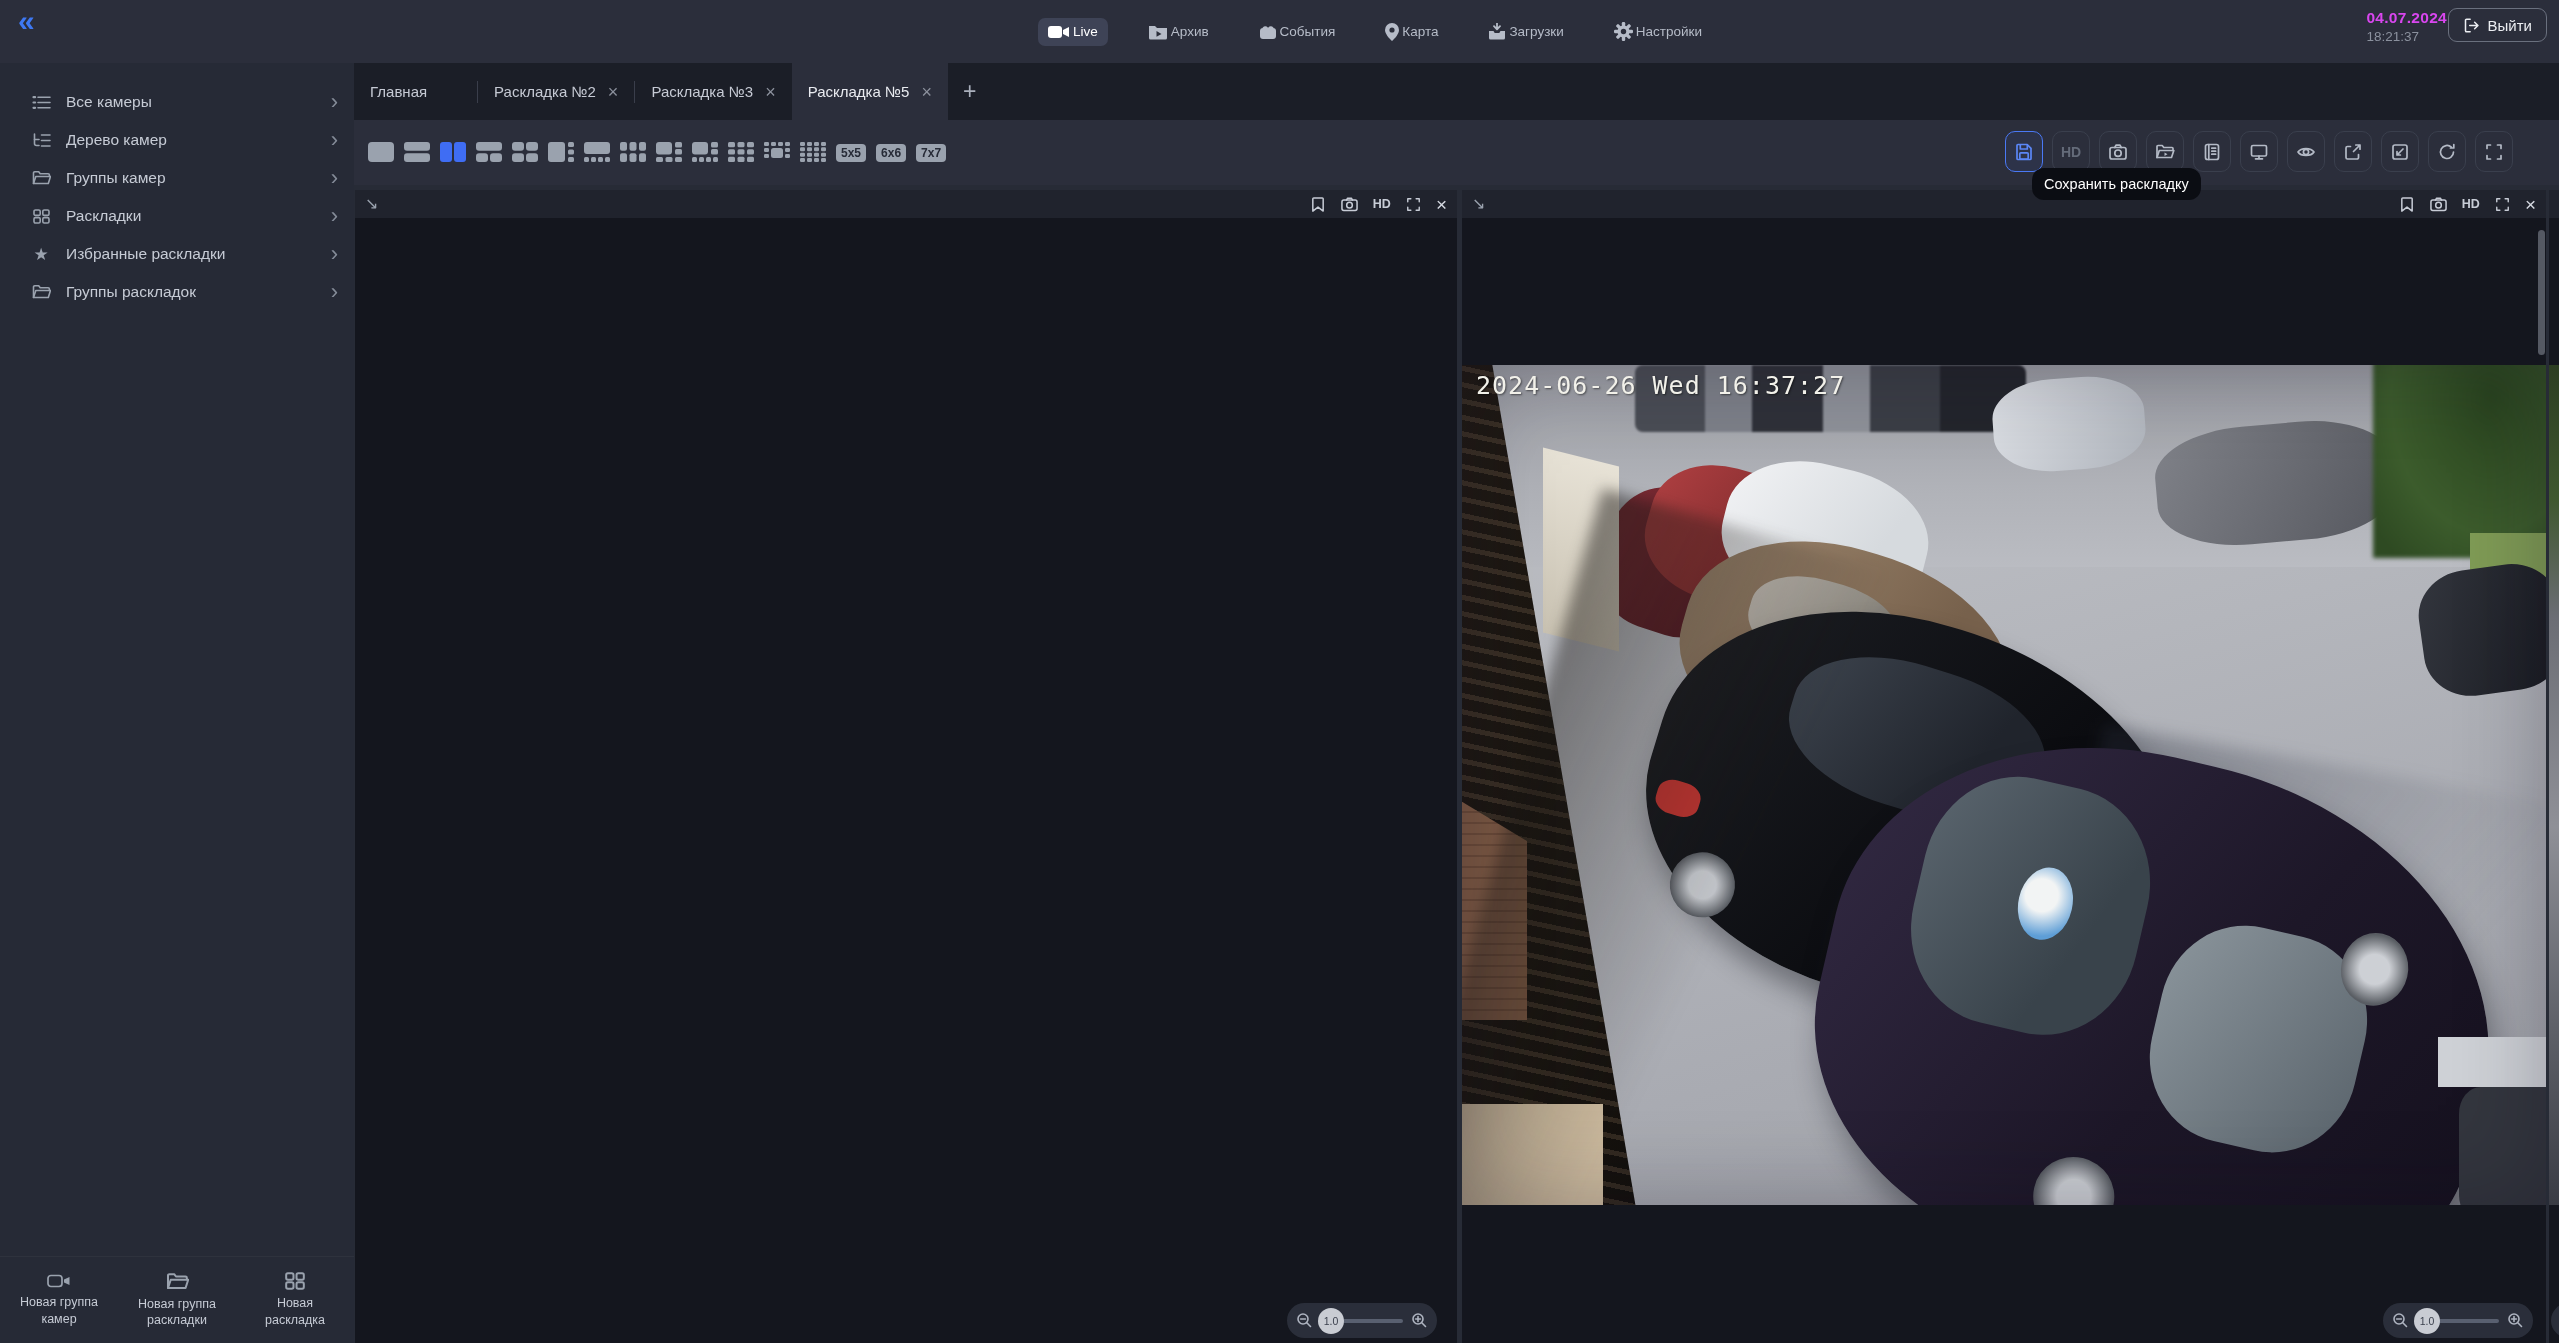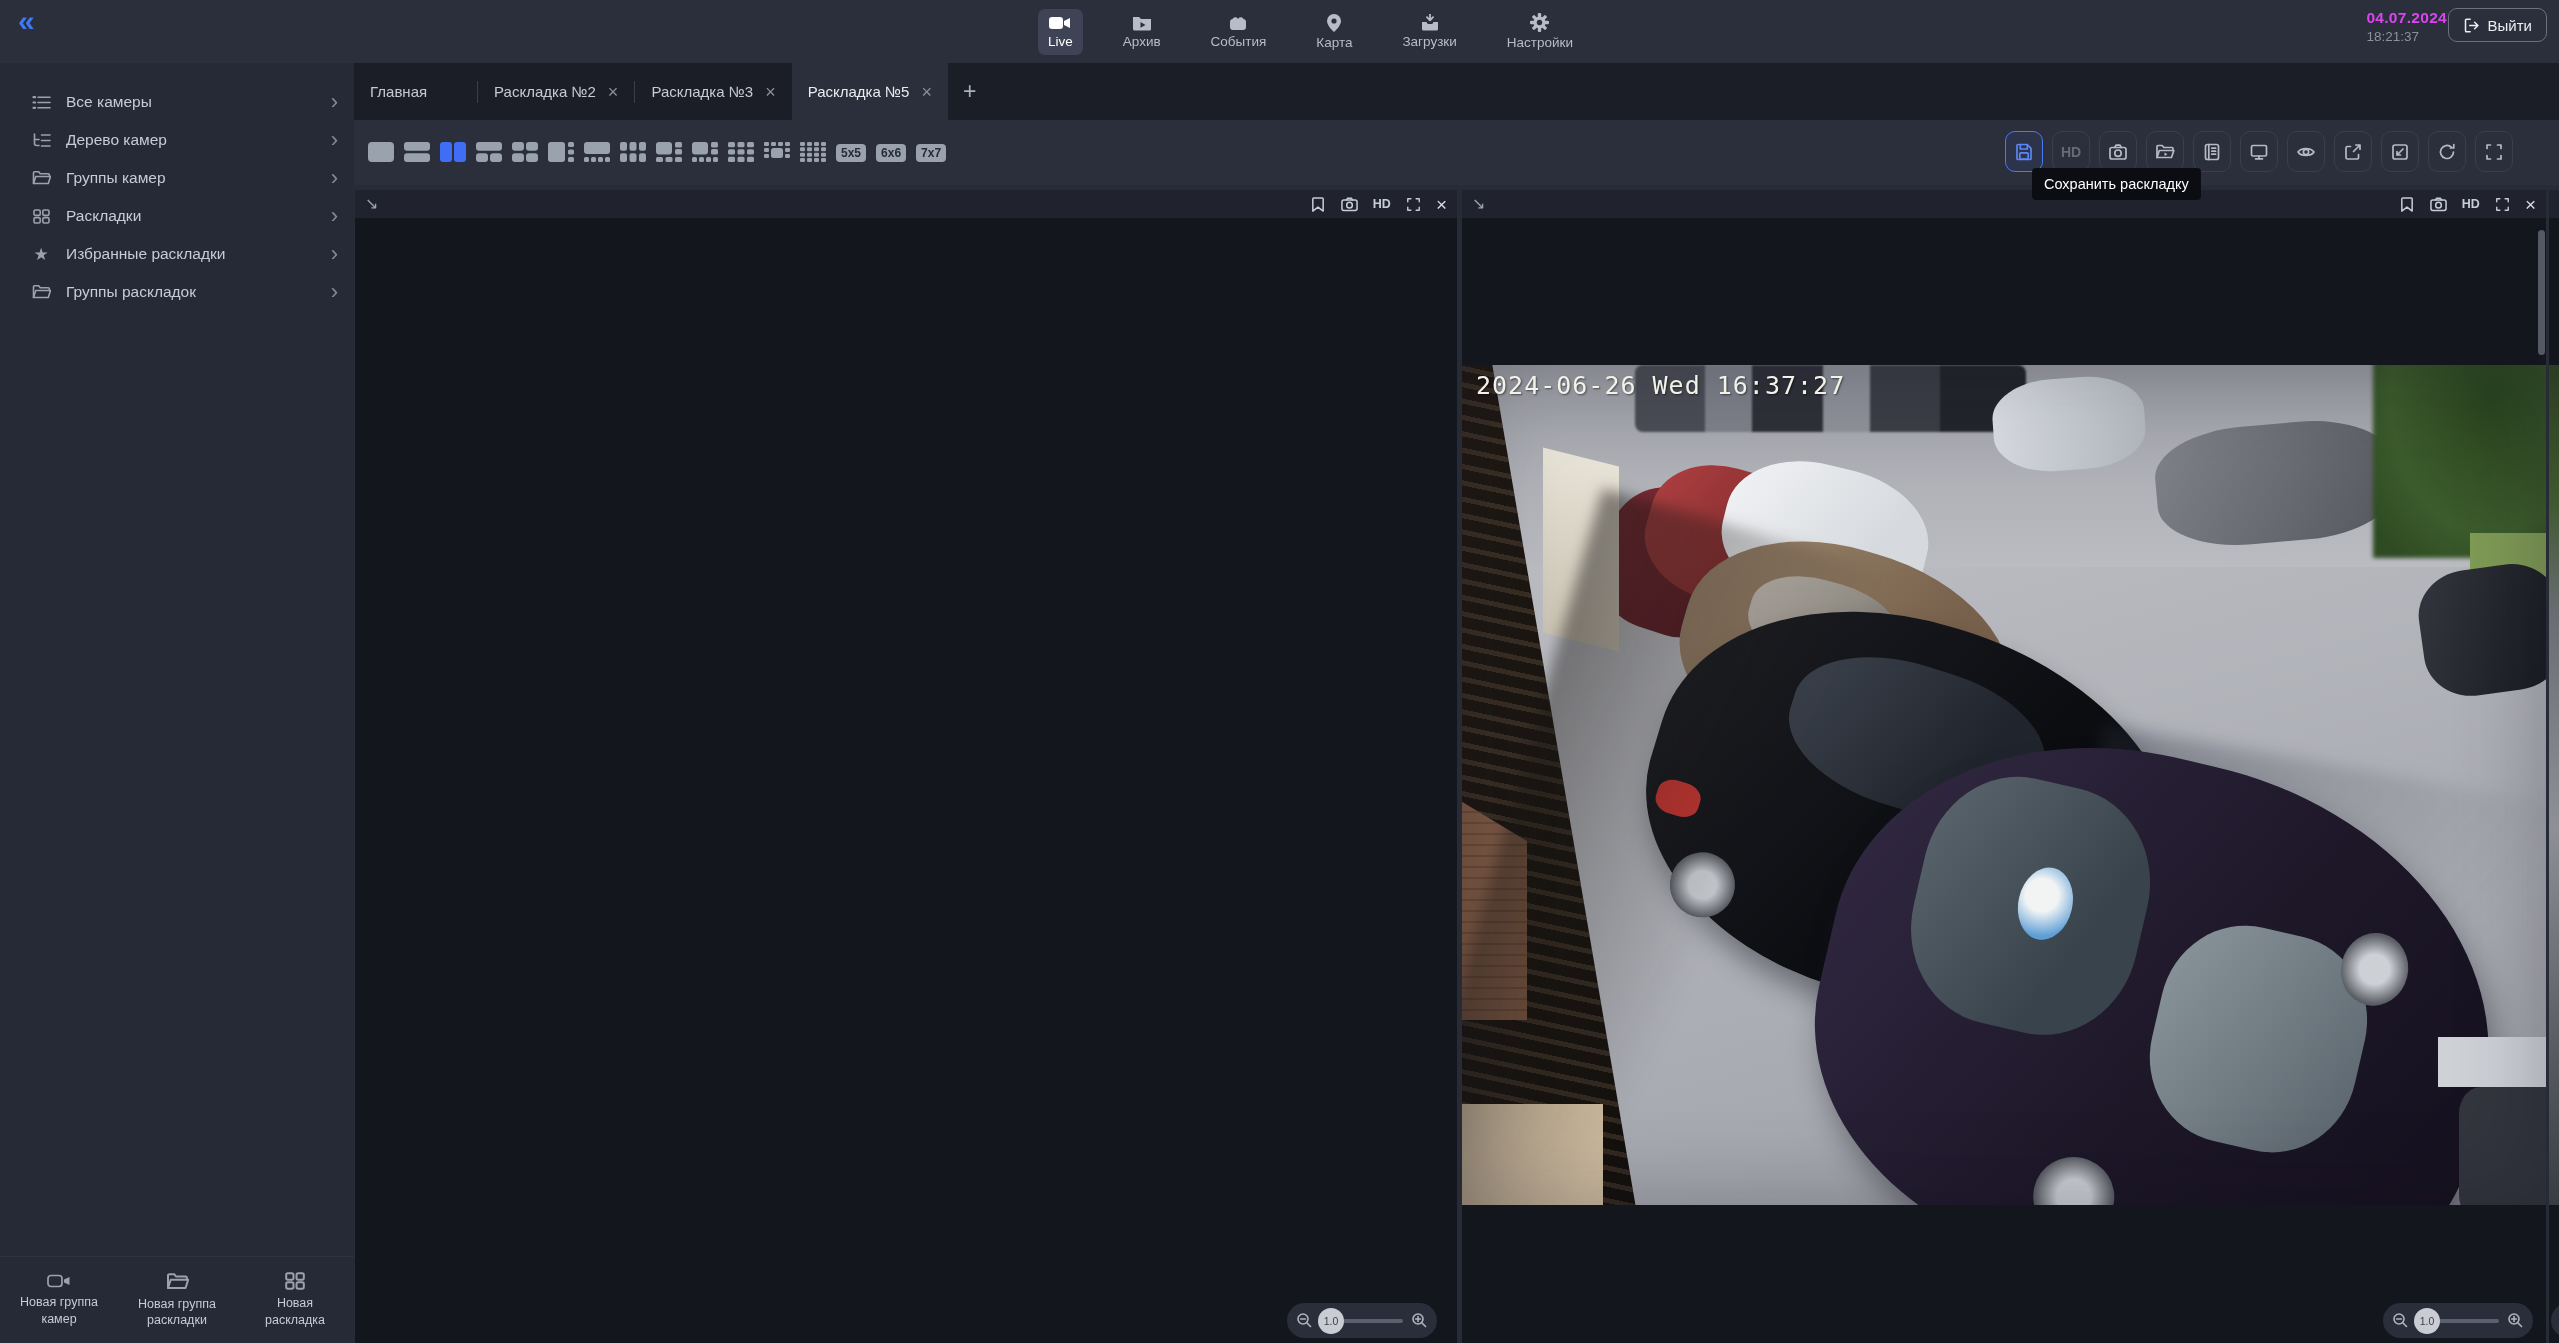--- a/index.html
+++ b/index.html
@@ -4,21 +4,21 @@
 <style>
   html,body{margin:0;padding:0;background:#2b2e3b}
   .app{position:relative;width:2559px;height:1343px;background:#2b2e3b;font-family:"Liberation Sans",sans-serif;overflow:hidden;color:#c6cbd5;-webkit-user-select:none}
   i{display:block;font-style:normal}
   svg{display:block}
 
   
   .topbar{position:absolute;left:0;top:0;width:100%;height:63px;background:#2b2e3b}
   .collapse{position:absolute;left:18px;top:4px;font-size:30px;color:#3e78f2;font-weight:bold;cursor:pointer}
   .nav{position:absolute;left:1038px;top:0;height:63px;display:flex;align-items:center;gap:30px}
-  .nav-item{display:flex;flex-direction:column;align-items:center;gap:3px;font-size:13.5px;color:#b6bcc8;padding:6px 10px;border-radius:7px}
+  .nav-item{display:flex;flex-direction:row;align-items:center;gap:3px;font-size:13.5px;color:#b6bcc8;padding:6px 10px;border-radius:7px}
   .nav-item.active{background:#3e4356;color:#fff}
   .nav-item svg{color:inherit}
   .dt{position:absolute;right:112px;top:9px}
   .dt .d{font-size:15.5px;font-weight:bold;color:#d946ef;letter-spacing:.3px}
   .dt .t{font-size:13.5px;color:#8b919e;margin-top:2px}
   .logout{position:absolute;right:12px;top:8px;height:32px;display:flex;align-items:center;gap:8px;padding:0 14px;border:1px solid #6a707e;border-radius:9px;font-size:15px;color:#eceef2;background:transparent}
   .logout svg{stroke:#eceef2;fill:none;stroke-width:1.7;stroke-linecap:round;stroke-linejoin:round}
 
   
   .sidebar{position:absolute;left:0;top:63px;width:354px;height:1280px;background:#262a36}
@@ -48,21 +48,21 @@
   .gbtn{display:block}
   .gbtn svg{fill:#9aa2ae}
   .gbtn.active svg{fill:#3f6df4}
   .chip{background:#9aa2ae;color:#272b37;font-weight:bold;font-size:12px;border-radius:4px;padding:3px 5px;line-height:1}
   .acts{position:absolute;right:46px;top:11px;display:flex;gap:9px}
   .abtn{width:38px;height:41px;border:1px solid #3a3f4d;border-radius:10px;display:flex;align-items:center;justify-content:center;box-sizing:border-box;background:transparent}
   .abtn svg{stroke:#b4bac6;fill:none;stroke-width:1.7;stroke-linecap:round;stroke-linejoin:round}
   .abtn.save{border:1.5px solid #4a79f5;background:rgba(74,121,245,.08)}
   .abtn.save svg{stroke:#5b87f7}
   .abtn.hd{color:#646b79;font-size:14px;font-weight:bold}
-  .tooltip{position:absolute;left:2032px;top:168px;background:#0b0d13;color:#fff;font-size:14.5px;padding:8px 12px;border-radius:4px;z-index:60;white-space:nowrap}
+  .tooltip{position:absolute;left:2032px;top:168px;background:#0b0d13;color:#fff;font-size:14.5px;padding:8px 12px;border-radius:12px;z-index:60;white-space:nowrap}
 
   
   .content{position:absolute;left:354px;top:185px;width:2205px;height:1158px;background:#272b36}
   .tile{position:absolute;top:5px;bottom:0;background:#14161e;overflow:hidden}
   .tile1{left:1px;width:1102px}
   .tile2{left:1108px;width:1084px}
   .tile3{left:2195px;width:10px}
   .thead{position:absolute;left:0;top:0;width:100%;height:28px;background:#20232d;display:flex;align-items:center;padding:0 10px;box-sizing:border-box;color:#c7ccd6;z-index:10}
   .thead .sp{flex:1}
   .thead .hic{display:flex;align-items:center;margin-left:15px}

